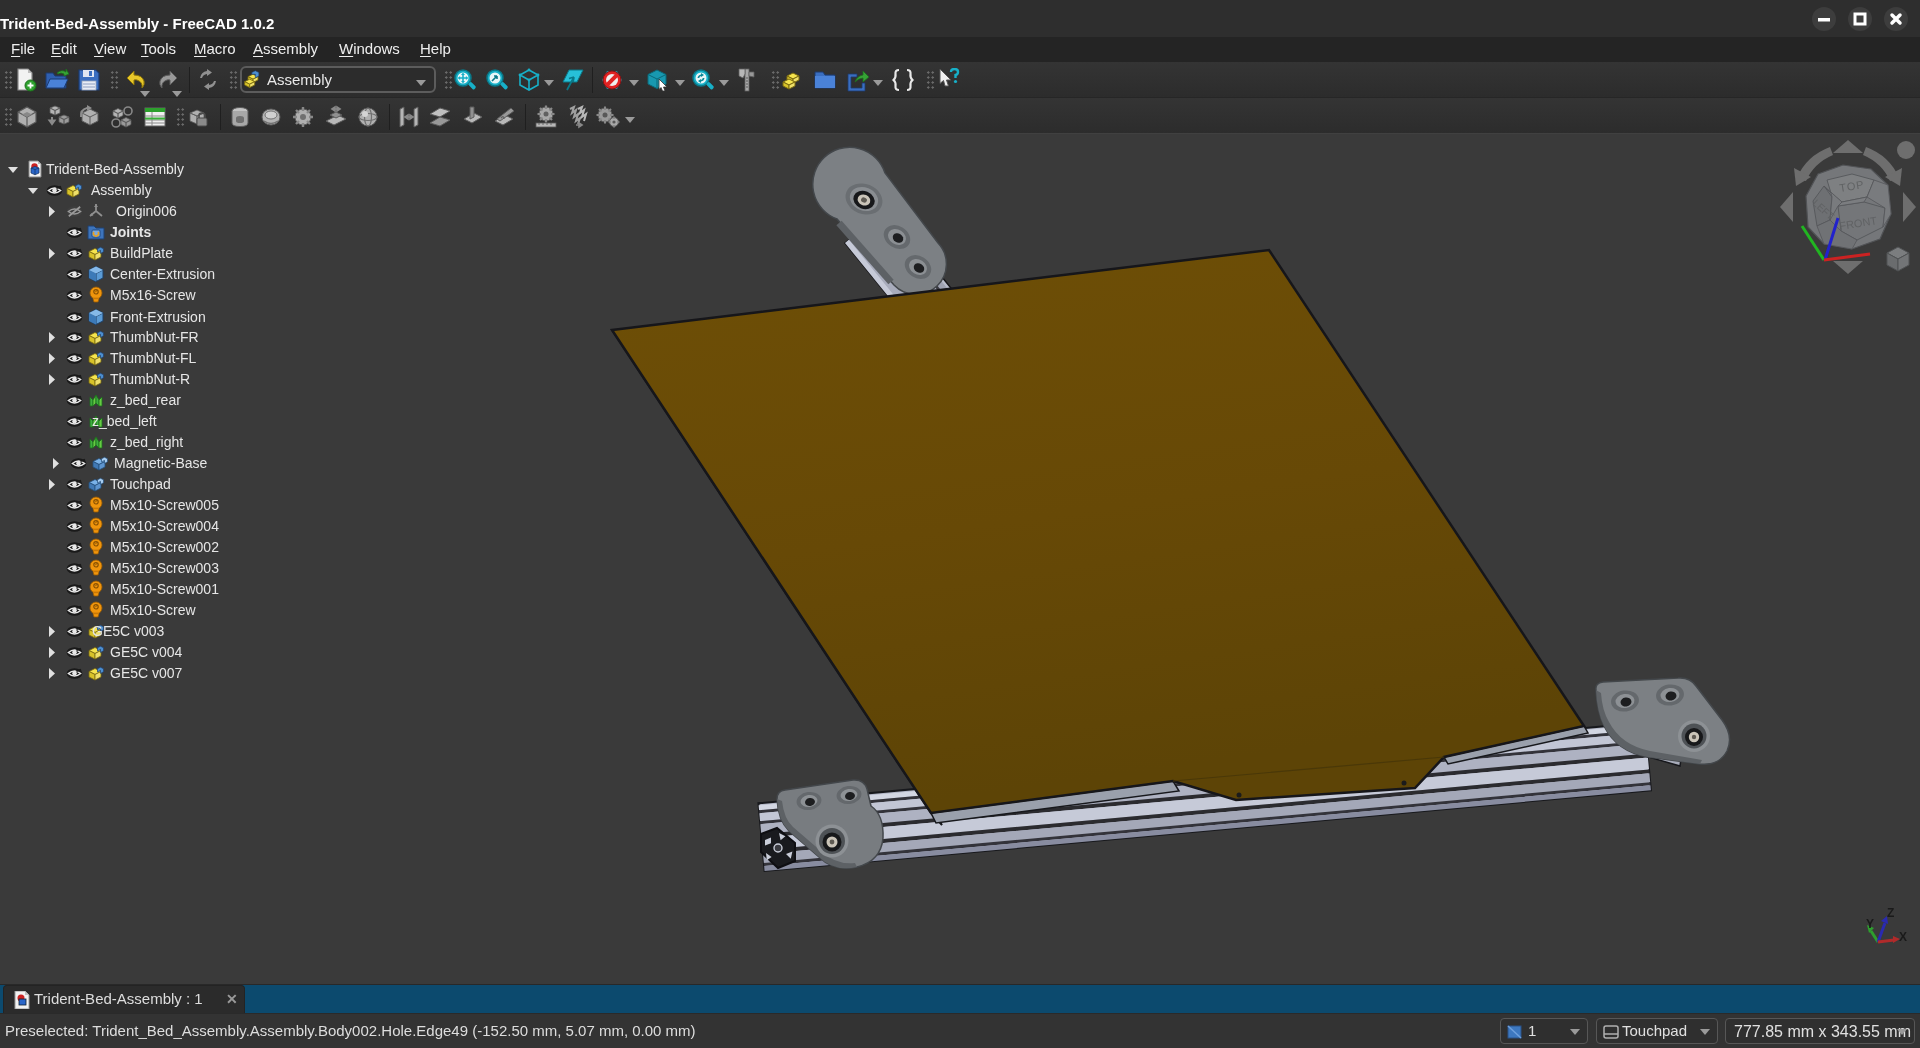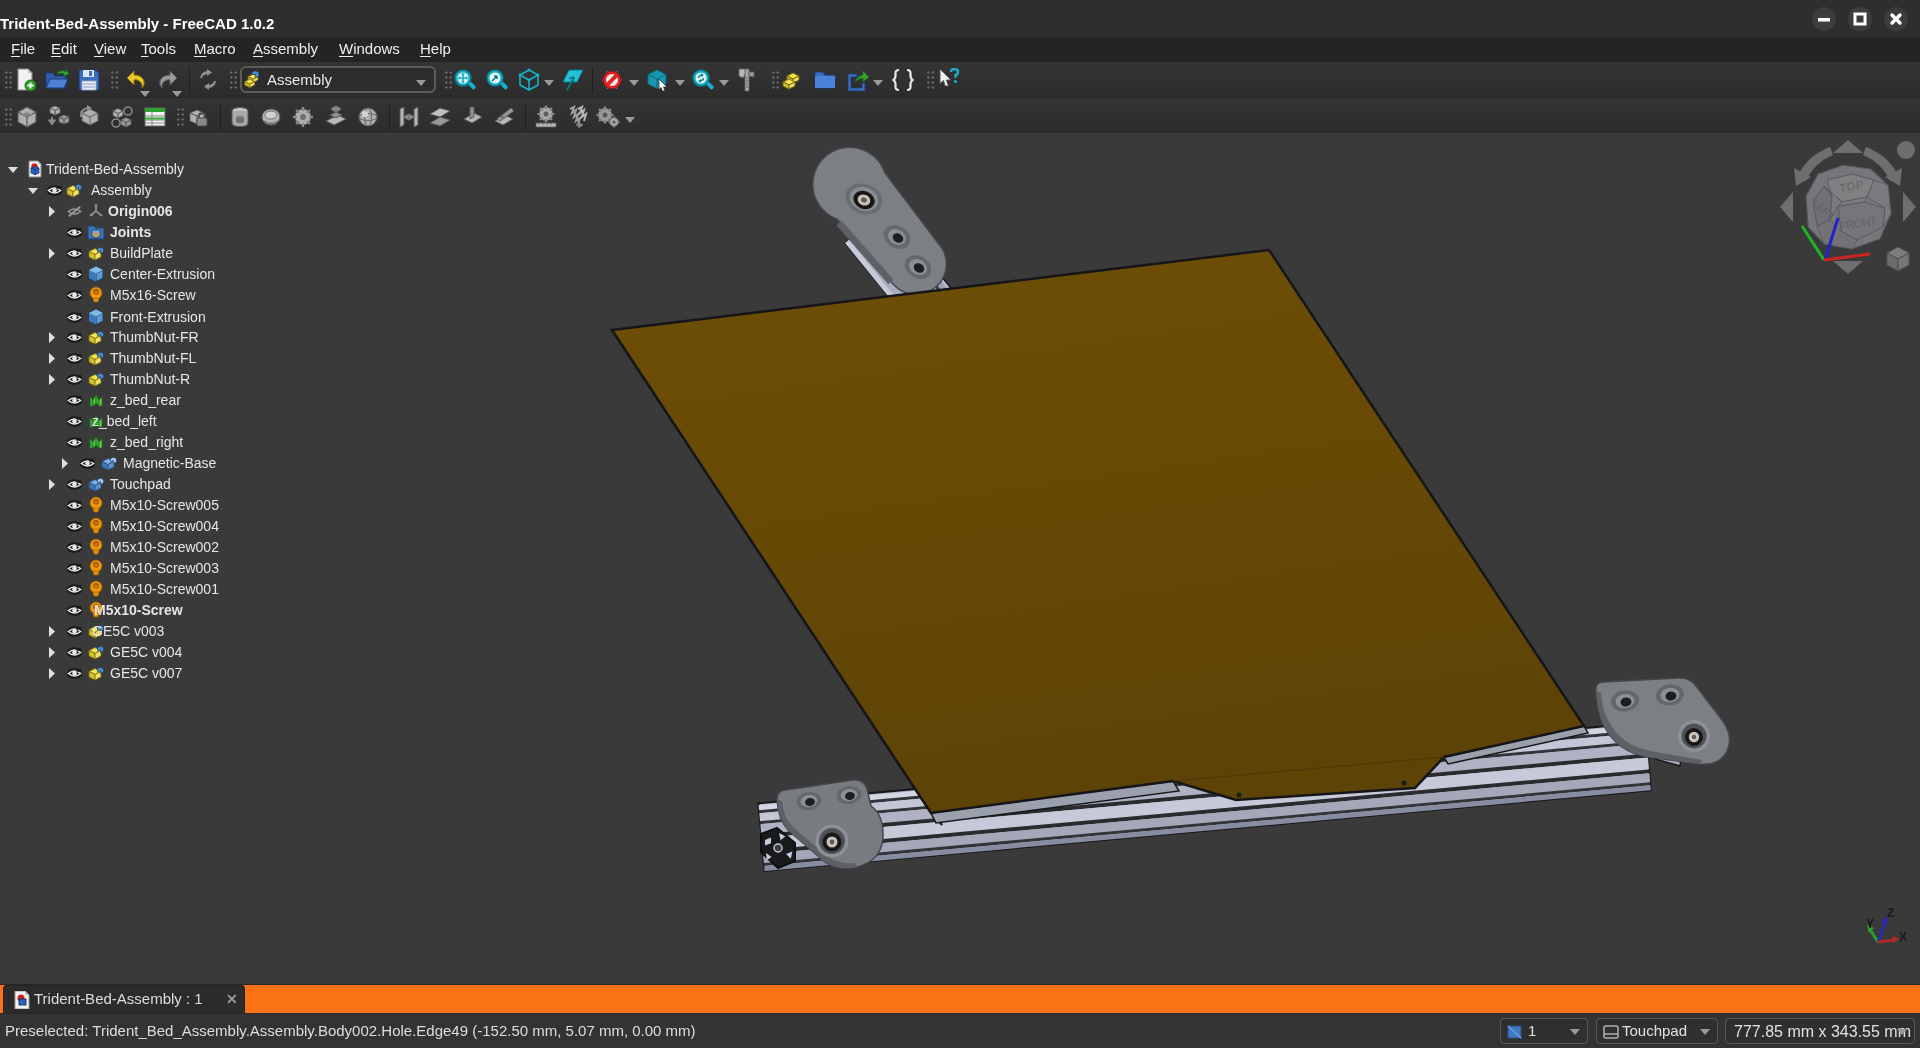--- a/index.html
+++ b/index.html
@@ -10,21 +10,21 @@
   #title { position:absolute; width:100%; text-align:left; top:15px; color:#ffffff;
     font-size:15px; font-weight:bold; }
   .winbtn { position:absolute; top:7px; width:24px; height:24px; border-radius:12px; background:#3d3d3d; }
   #menubar { position:absolute; left:0; top:37px; width:1920px; height:25px; background:#242424; }
   .menu { position:absolute; top:3px; color:#eeeeee; font-size:15px; }
   .menu u { text-decoration-thickness:1px; text-underline-offset:2px; }
   #toolbar1 { position:absolute; left:0; top:62px; width:1920px; height:36px;
     background:linear-gradient(#343434,#2c2c2c); border-bottom:1px solid #262626; }
   #toolbar2 { position:absolute; left:0; top:98px; width:1920px; height:36px;
     background:linear-gradient(#343434,#2c2c2c); border-bottom:1px solid #404040; }
-  #tabbar { position:absolute; left:0; top:984px; width:1920px; height:29px; background:#f97316; border-top:1px solid #282828;text-align:right; }
+  #tabbar { position:absolute; left:0; top:984px; width:1920px; height:29px; background:#0c4a6e; border-top:1px solid #282828;text-align:right; }
   #tab { position:absolute; left:3px; top:0px; width:242px; height:28px; background:#2b2b2b;
     border:1px solid #232323; border-bottom:none; border-radius:4px 4px 0 0; }
   #tab span { position:absolute; left:30px; top:4px; font-size:15px; color:#dddddd; }
   #tab .x { position:absolute; left:222px; top:5px; color:#999999; font-size:14px; font-weight:bold; }
   #statusbar { position:absolute; left:0; top:1013px; width:1920px; height:35px; background:#333333;
     border-top:1px solid #2a2a2a; }
   #statusmsg { position:absolute; left:5px; top:8px; font-size:15px; color:#dddddd; }
   .combo { position:absolute; top:1018px; height:26px; background:#2f2f2f; border:1px solid #575757;
     border-radius:4px; color:#e0e0e0; font-size:15px; }
   .combo .arrow { position:absolute; right:7px; top:10px; width:0; height:0;
@@ -534,21 +534,21 @@
 <div class="tree-row" style="left:0;top:201px;width:400px">
       <svg class="abs" style="left:48px;top:5px" width="8" height="11">
         <path d="M 1,0 L 7,5.5 L 1,11 Z" fill="#e0e0e0"></path>
       </svg>
       <svg class="abs" style="left:66px;top:2px" width="17" height="17">
         <use href="#i-eyeoff"></use>
       </svg>
       <svg class="abs" style="left:87px;top:1px" width="18" height="18">
         <use href="#i-origin"></use>
       </svg>
-      <span class="lbl" style="left:108px;font-weight:bold">Origin006</span>
+      <span class="lbl" style="left:116px;font-weight:normal">Origin006</span>
     </div>
 <div class="tree-row" style="left:0;top:222px;width:400px">
       <svg class="abs" style="left:66px;top:2px" width="17" height="17">
         <use href="#i-eye"></use>
       </svg>
       <svg class="abs" style="left:87px;top:1px" width="18" height="18">
         <use href="#i-joints"></use>
       </svg>
       <span class="lbl" style="left:110px;font-weight:bold">Joints</span>
     </div>
@@ -647,21 +647,21 @@
     </div>
 <div class="tree-row" style="left:0;top:432px;width:400px">
       <svg class="abs" style="left:66px;top:2px" width="17" height="17">
         <use href="#i-eye"></use>
       </svg>
       <svg class="abs" style="left:87px;top:1px" width="18" height="18">
         <use href="#i-mesh"></use>
       </svg>
       <span class="lbl" style="left:110px;font-weight:normal">z_bed_right</span>
     </div>
-<div class="tree-row" style="left:13px;top:453px;width:400px">
+<div class="tree-row" style="left:4px;top:453px;width:400px">
       <svg class="abs" style="left:48px;top:5px" width="8" height="11">
         <path d="M 1,0 L 7,5.5 L 1,11 Z" fill="#e0e0e0"></path>
       </svg>
       <svg class="abs" style="left:66px;top:2px" width="17" height="17">
         <use href="#i-eye"></use>
       </svg>
       <svg class="abs" style="left:87px;top:1px" width="18" height="18">
         <use href="#i-partB"></use>
       </svg>
       <span class="lbl" style="left:110px;font-weight:normal">Magnetic-Base</span>
@@ -723,21 +723,21 @@
       </svg>
       <span class="lbl" style="left:110px;font-weight:normal">M5x10-Screw001</span>
     </div>
 <div class="tree-row" style="left:0;top:600px;width:400px">
       <svg class="abs" style="left:66px;top:2px" width="17" height="17">
         <use href="#i-eye"></use>
       </svg>
       <svg class="abs" style="left:87px;top:1px" width="18" height="18">
         <use href="#i-screw"></use>
       </svg>
-      <span class="lbl" style="left:94px;font-weight:bold">M5x10-Screw</span>
+      <span class="lbl" style="left:110px;font-weight:normal">M5x10-Screw</span>
     </div>
 <div class="tree-row" style="left:0;top:621px;width:400px">
       <svg class="abs" style="left:48px;top:5px" width="8" height="11">
         <path d="M 1,0 L 7,5.5 L 1,11 Z" fill="#e0e0e0"></path>
       </svg>
       <svg class="abs" style="left:66px;top:2px" width="17" height="17">
         <use href="#i-eye"></use>
       </svg>
       <svg class="abs" style="left:87px;top:1px" width="18" height="18">
         <use href="#i-partY"></use>

